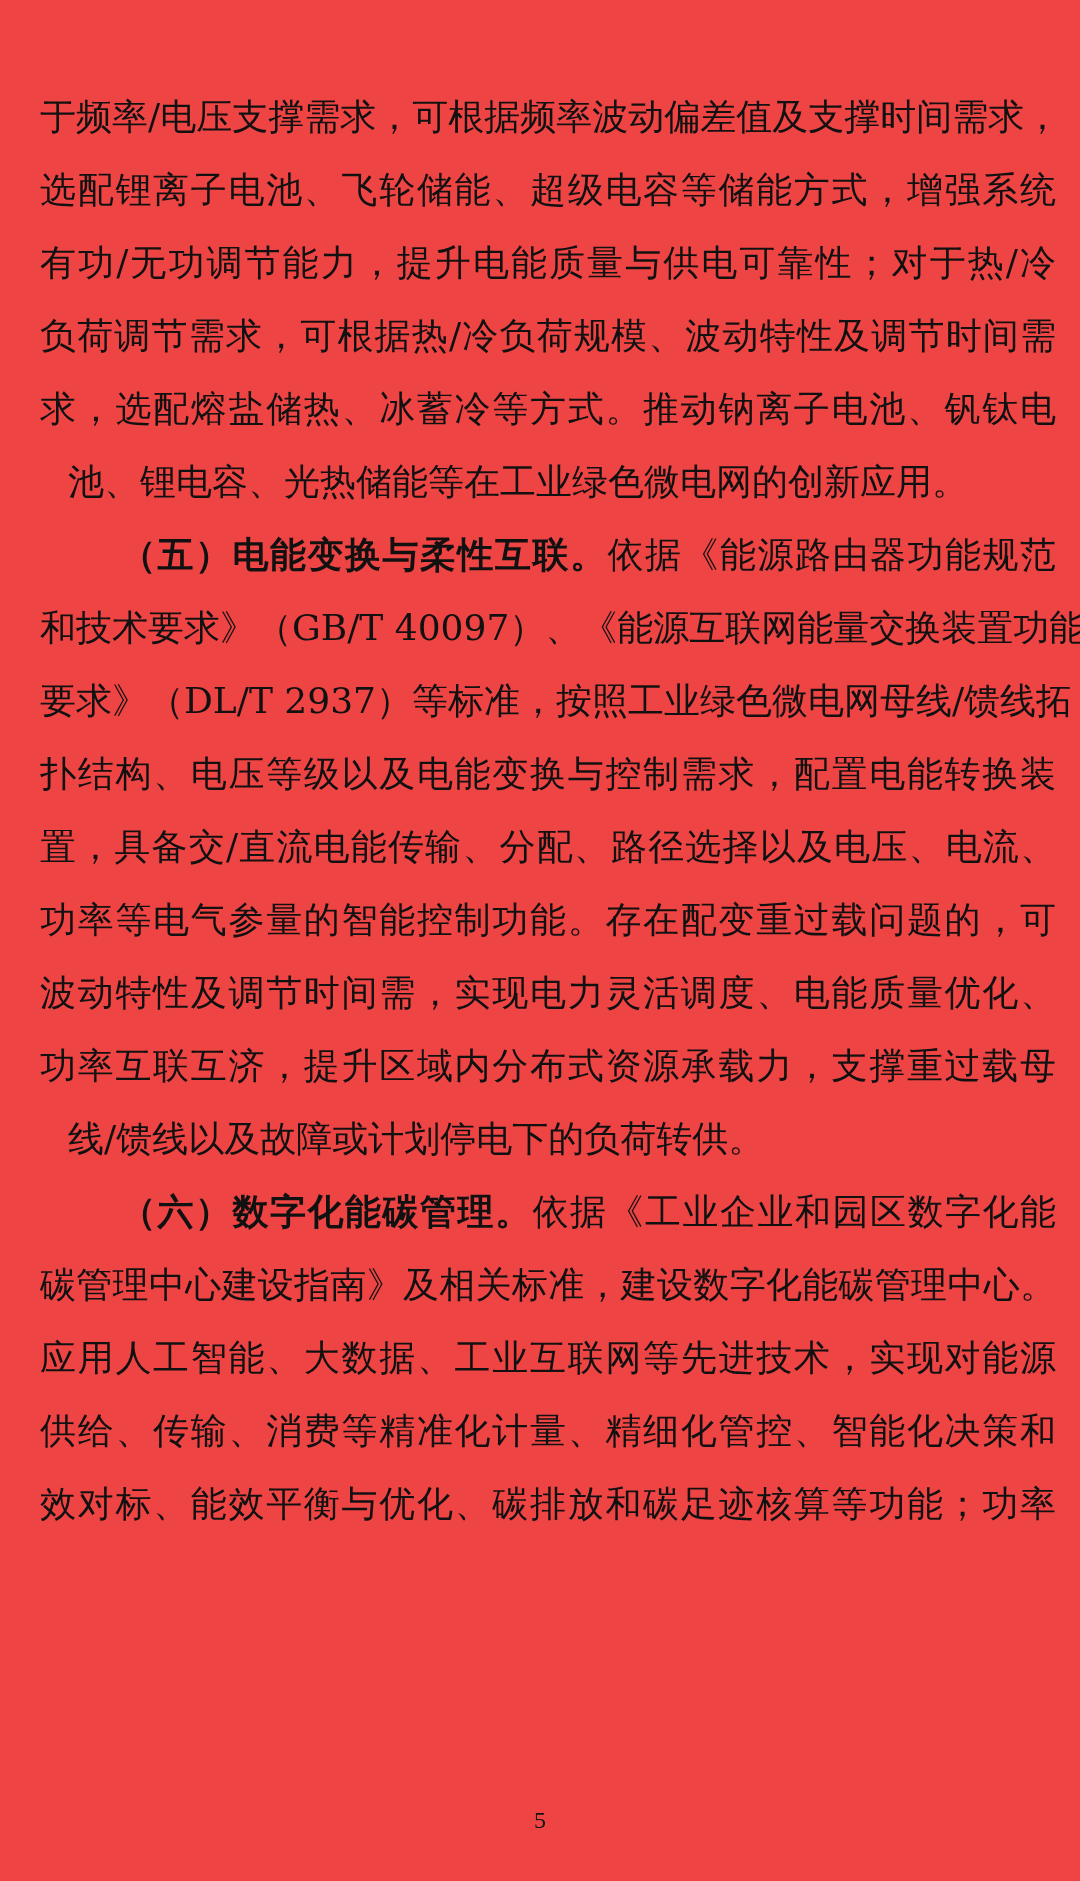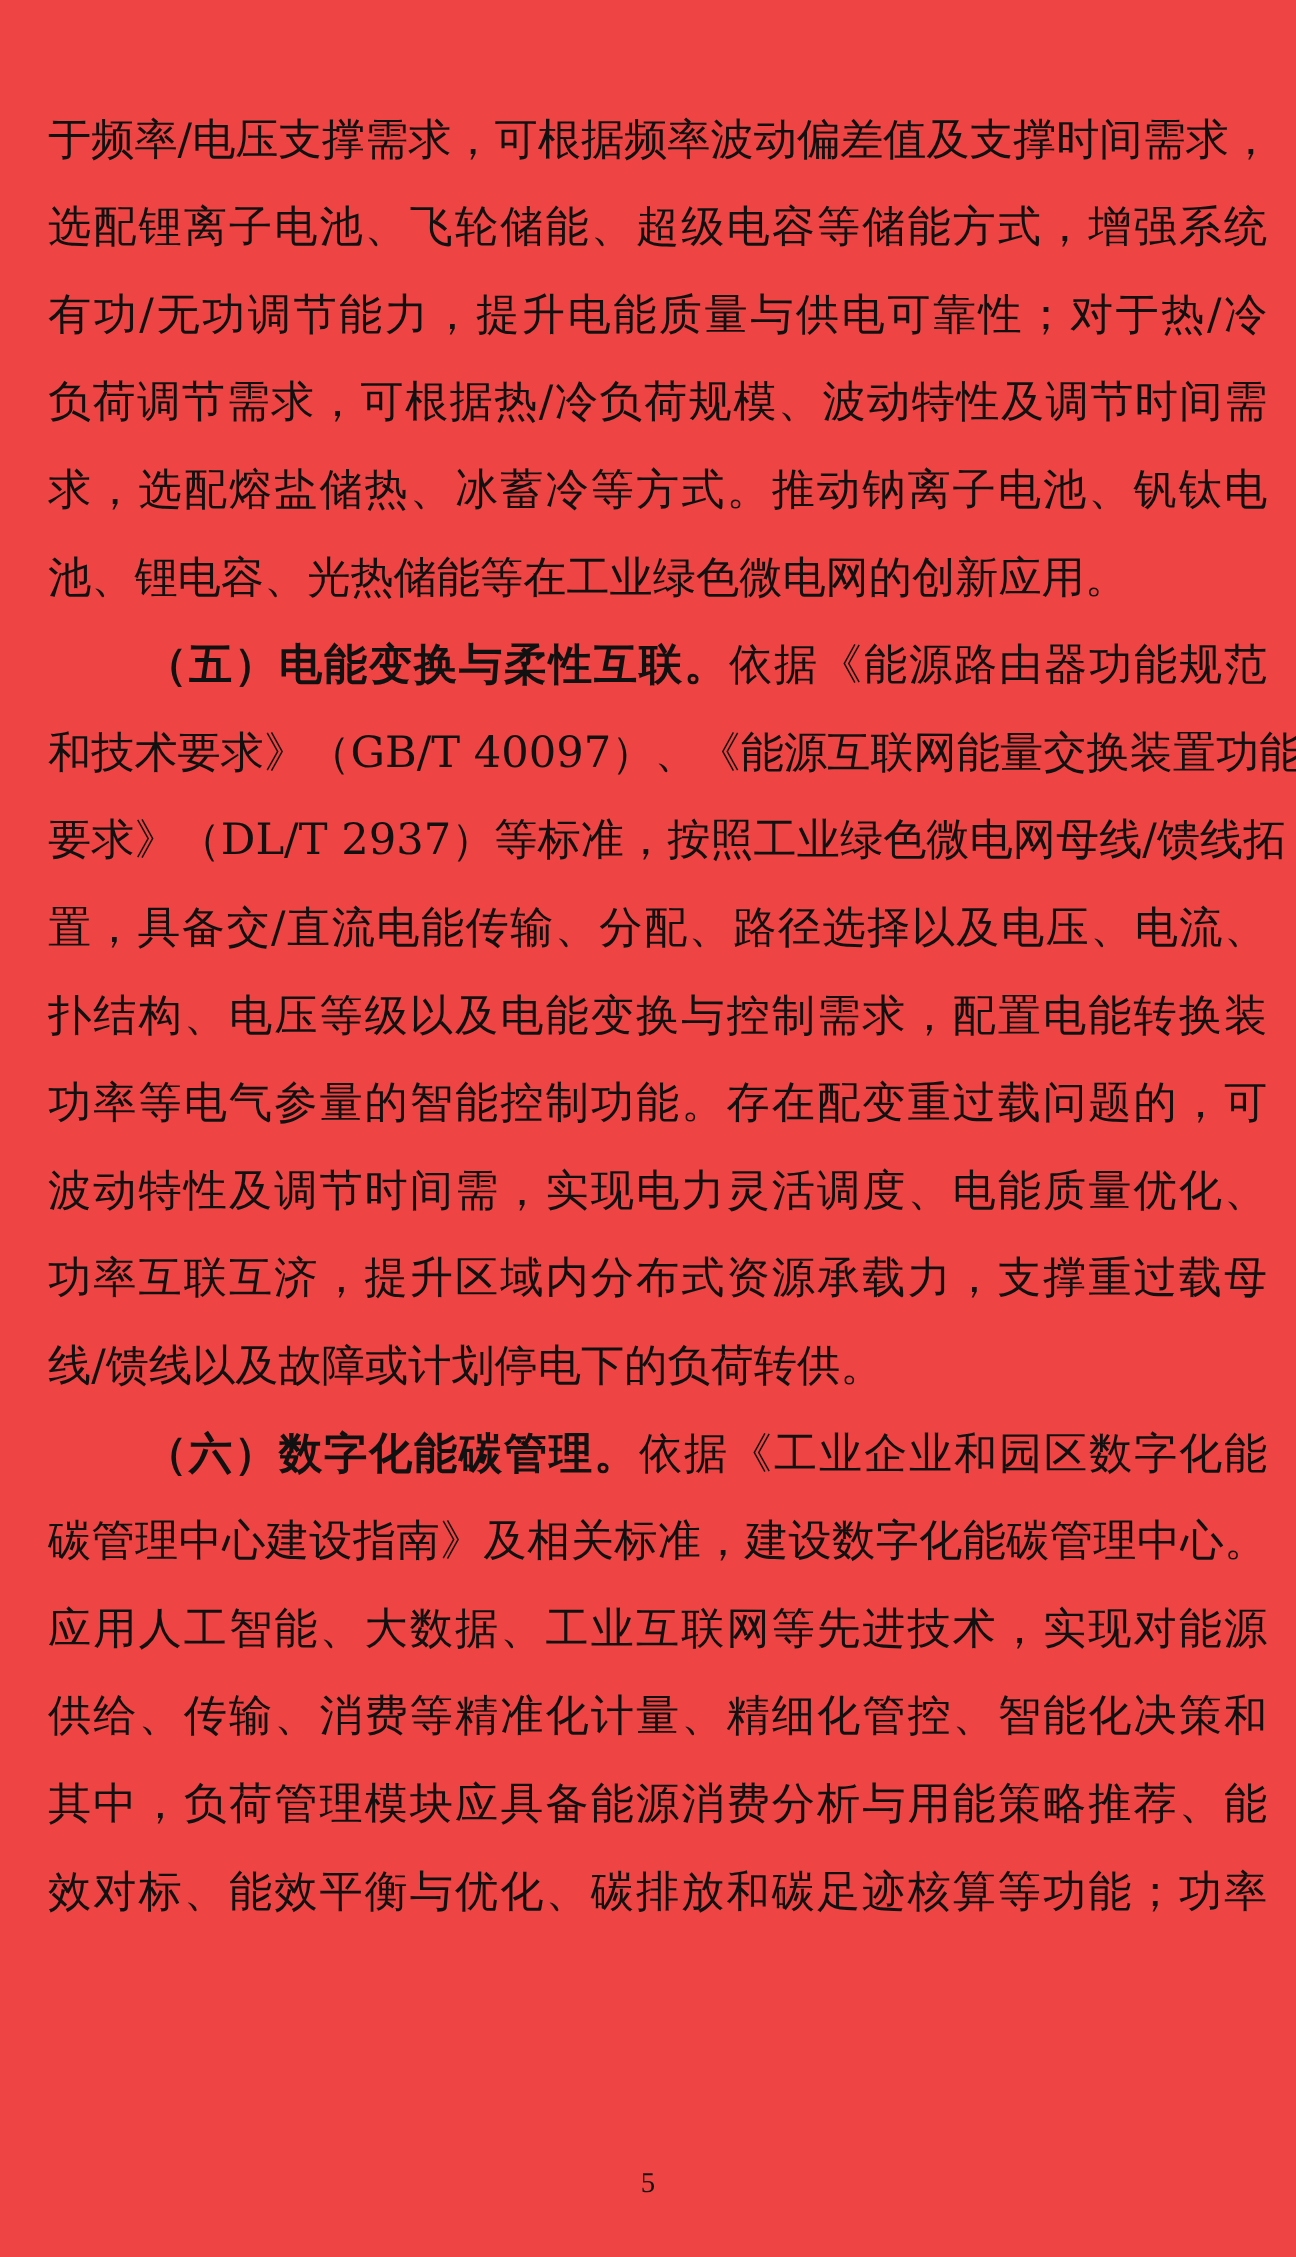--- a/index.html
+++ b/index.html
@@ -34,20 +34,21 @@
       line-height: 73px;
       font-size: 36px;
       white-space: nowrap;
       text-align: justify;
       text-align-last: justify;
       overflow: visible;
     }
     .line.last {
       text-align: right;
       text-align-last: left;
+      margin-left: 28px;
     }
     .line.indent {
       padding-left: 80px;
     }
     .line .heading {
       font-weight: bold;
     }
     .page-number {
       position: absolute;
       left: 0;
@@ -71,33 +72,32 @@
       <div class="line">有功/无功调节能力，提升电能质量与供电可靠性；对于热/冷</div>
       <div class="line">负荷调节需求，可根据热/冷负荷规模、波动特性及调节时间需</div>
       <div class="line">求，选配熔盐储热、冰蓄冷等方式。推动钠离子电池、钒钛电</div>
       <div class="line last">池、锂电容、光热储能等在工业绿色微电网的创新应用。</div>
     </div>
 
     <div>
       <div class="line indent"><span class="heading">（五）电能变换与柔性互联。</span><span>依据《能源路由器功能规范</span></div>
       <div class="line">和技术要求》（GB/T 40097）、《能源互联网能量交换装置功能</div>
       <div class="line">要求》（DL/T 2937）等标准，按照工业绿色微电网母线/馈线拓</div>
+      <div class="line">扑结构、电压等级以及电能变换与控制需求，配置电能转换装</div>
       <div class="line">置，具备交/直流电能传输、分配、路径选择以及电压、电流、</div>
-      <div class="line">扑结构、电压等级以及电能变换与控制需求，配置电能转换装</div>
       <div class="line">功率等电气参量的智能控制功能。存在配变重过载问题的，可</div>
       <div class="line">波动特性及调节时间需，实现电力灵活调度、电能质量优化、</div>
       <div class="line">功率互联互济，提升区域内分布式资源承载力，支撑重过载母</div>
       <div class="line last">线/馈线以及故障或计划停电下的负荷转供。</div>
     </div>
 
     <div>
       <div class="line indent"><span class="heading">（六）数字化能碳管理。</span><span>依据《工业企业和园区数字化能</span></div>
       <div class="line">碳管理中心建设指南》及相关标准，建设数字化能碳管理中心。</div>
       <div class="line">应用人工智能、大数据、工业互联网等先进技术，实现对能源</div>
       <div class="line">供给、传输、消费等精准化计量、精细化管控、智能化决策和</div>
-      <div class="line">其中，负荷管理模块应具备能源消费分析与用能策略推荐、能</div>
       <div class="line">效对标、能效平衡与优化、碳排放和碳足迹核算等功能；功率</div>
     </div>
 
   </div>
 
   <div class="page-number">5</div>
 </div>
 
 </body></html>

